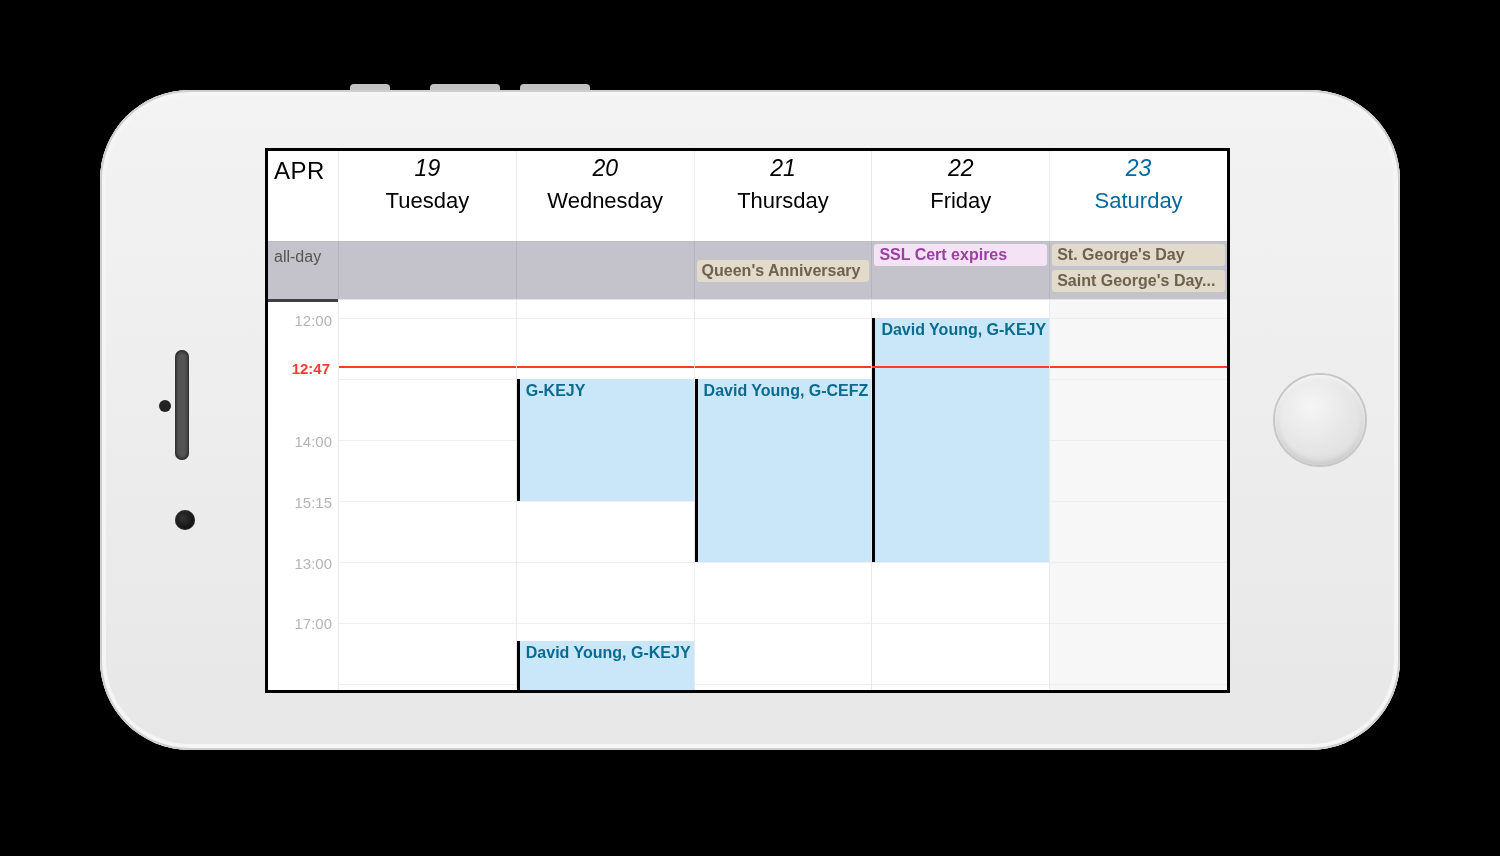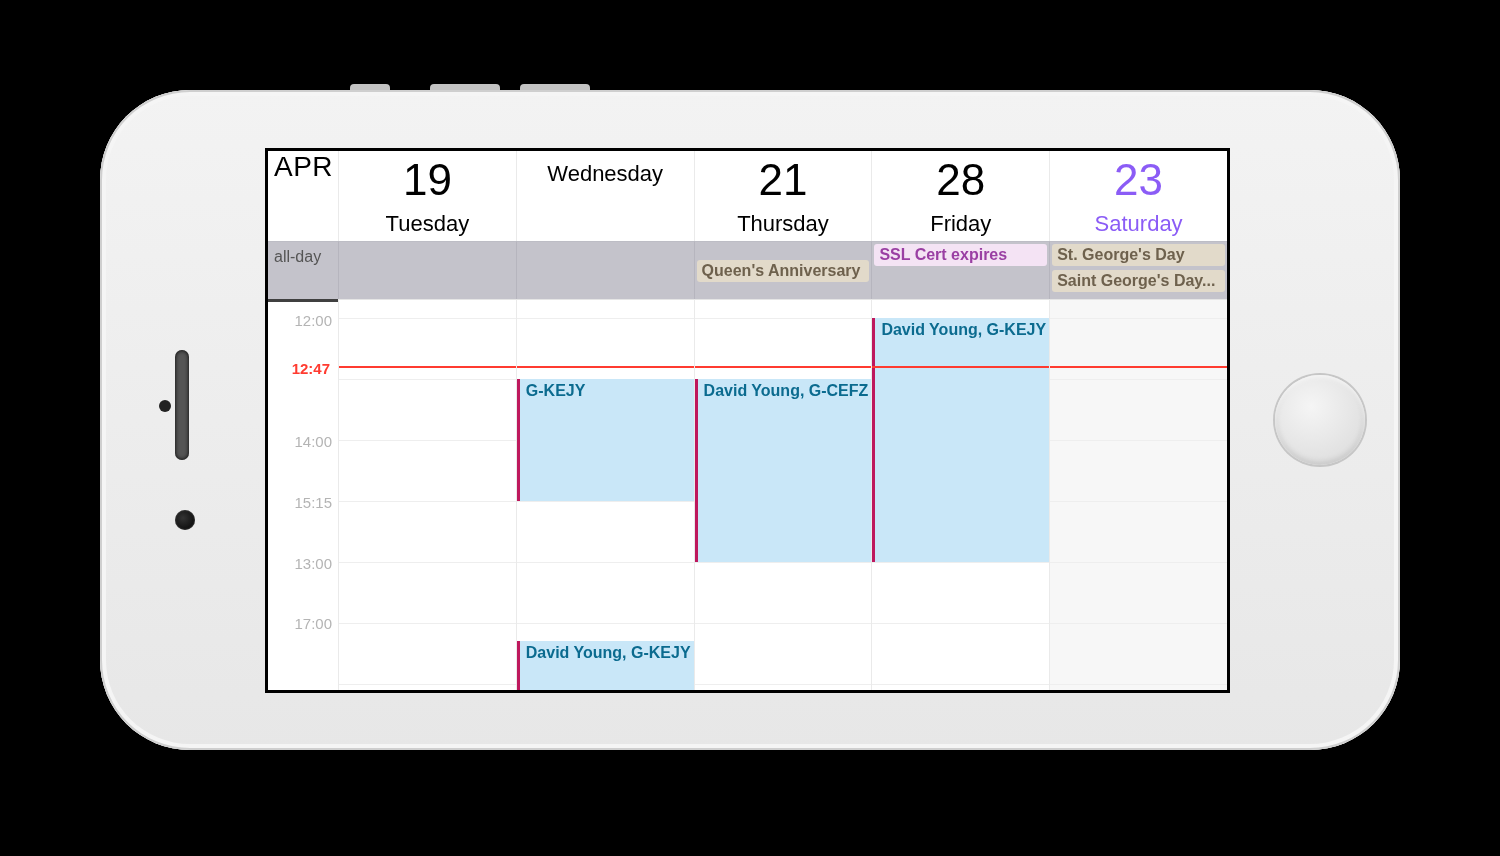--- a/index.html
+++ b/index.html
@@ -95,34 +95,34 @@
     position: absolute;
     inset: 0;
     display: grid;
     grid-template-columns: 70px repeat(5, 1fr);
     grid-template-rows: 90px 58px 1fr;
   }
 
   
   .month-lbl {
     grid-column: 1; grid-row: 1;
-    padding: 0 0 0 6px;
-    font-size: 28px;
+    padding: 6px 0 0 6px;
+    font-size: 24px;
     letter-spacing: .5px;
   }
   .day-head {
     grid-row: 1;
     border-left: 1px solid #eaeaea;
     text-align: center;
     padding-top: 4px;
   }
-  .day-head .num { font-size: 44px; font-weight: 300; }
+  .day-head .num { font-size: 23px; font-weight: 300; font-style: italic; }
   .day-head .dow { font-size: 22px; margin-top: 6px; }
   .day-head.weekend .num,
-  .day-head.weekend .dow { color: #8b5cf6; }
+  .day-head.weekend .dow { color: #0369a1; }
 
   
   .allday-lbl {
     grid-column: 1; grid-row: 2;
     background: #c4c3cb;
     font-size: 16px;
     color: #555;
     padding: 6px 0 0 6px;
     border-top: 1px solid #bdbdc5;
   }
@@ -190,21 +190,21 @@
     color: #ff3b30;
     background: #fff;
     padding: 1px 2px;
     z-index: 6;
   }
 
   .event {
     position: absolute;
     left: 0; right: 0;
     background: #c9e7f8;
-    border-left: 3px solid #be185d;
+    border-left: 3px solid #000000;
     padding: 3px 6px;
     font-size: 16px;
     font-weight: 600;
     color: #0b6b8f;
     overflow: hidden;
     white-space: nowrap;
   }
 </style>
 </head>
 <body>
@@ -219,28 +219,29 @@
   <div class="home-btn"></div>
 
   <div class="screen">
     <div class="cal" id="cal">
         <div class="month-lbl">APR</div>
         <div class="day-head" style="grid-column: 2;">
           <div class="num">19</div>
           <div class="dow">Tuesday</div>
         </div>
         <div class="day-head" style="grid-column: 3;">
+          <div class="num">20</div>
           <div class="dow">Wednesday</div>
         </div>
         <div class="day-head" style="grid-column: 4;">
           <div class="num">21</div>
           <div class="dow">Thursday</div>
         </div>
         <div class="day-head" style="grid-column: 5;">
-          <div class="num">28</div>
+          <div class="num">22</div>
           <div class="dow">Friday</div>
         </div>
         <div class="day-head weekend" style="grid-column: 6;">
           <div class="num">23</div>
           <div class="dow">Saturday</div>
         </div>
         <div class="allday-lbl">all-day</div>
         <div class="allday-cell" style="grid-column: 2;"></div>
         <div class="allday-cell" style="grid-column: 3;"></div>
         <div class="allday-cell" style="grid-column: 4; justify-content: center;">

